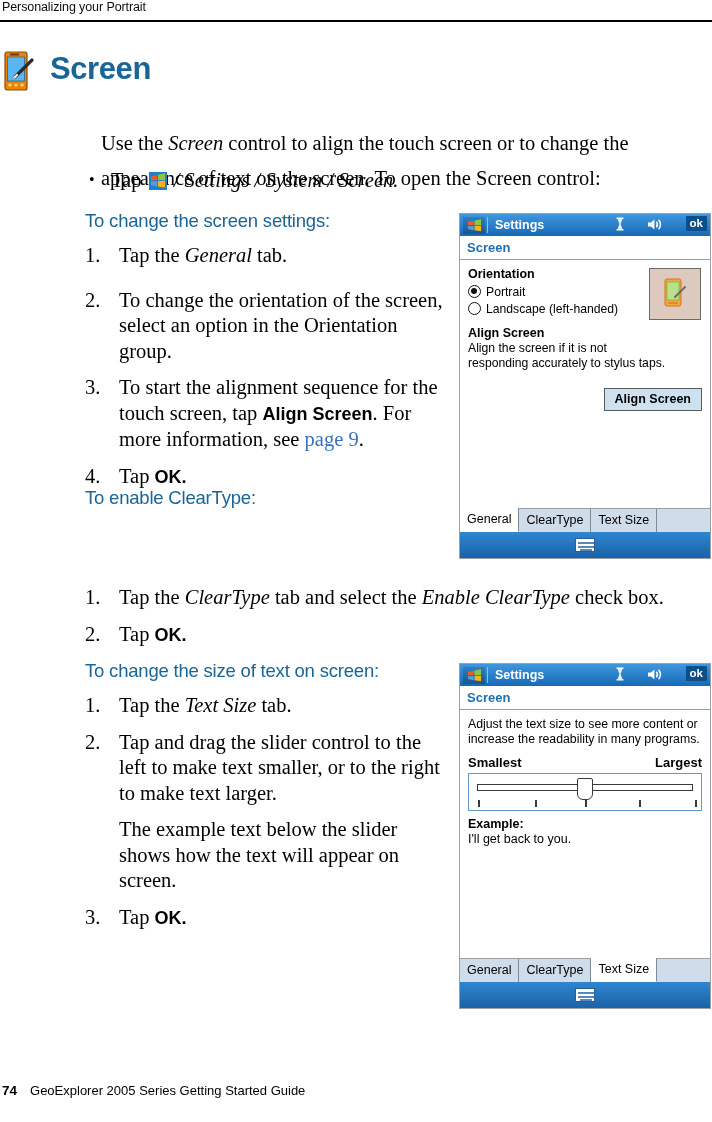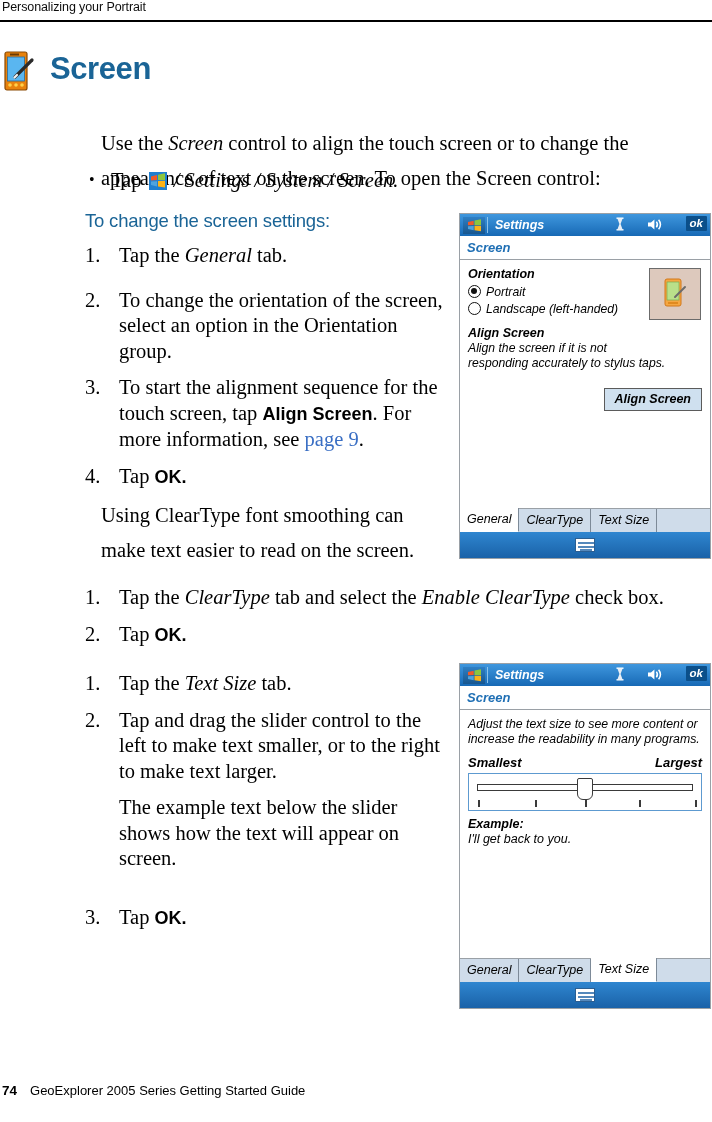--- a/index.html
+++ b/index.html
@@ -70,21 +70,21 @@
   ol.num li.nobullet:before { content:""; }
 
   .start-icon {
     display:inline-block; width:18px; height:18px; vertical-align:-3px;
     margin:0 2px; position:relative;
   }
 
   
   .pda {
     position:absolute; width:252px; border:1px solid #9aa0a6;
-    background:#fff; font-family:"Liberation Sans", sans-serif;font-style:italic;
+    background:#fff; font-family:"Liberation Sans", sans-serif;
   }
   .pda-titlebar {
     height:22px; background:linear-gradient(#3f97de,#1769b5);
     display:flex; align-items:center; position:relative;
   }
   .tb-start {
     width:22px; height:17px; margin-left:3px; position:relative;
     background:linear-gradient(#2f7fc4,#17568f);
     display:flex; align-items:center; justify-content:center;
   }
@@ -242,35 +242,36 @@
       <li style="margin-bottom:11px;">
         <span>To start the alignment sequence for the touch screen, tap </span><b class="bold-sans">Align Screen</b><span>. For more information, see </span><span class="link">page 9</span><span>.</span>
       </li>
       <li>
         <span>Tap </span><b class="bold-sans">OK.</b>
       </li>
     </ol>
   </div>
 
   <div class="col" style="top:487px; width:360px;">
-    <p class="body" style="margin-top:11px;">Using ClearType font smoothing can make text easier to read on the screen.</p>
+    <div class="h3">To enable ClearType:</div>
   </div>
 
   <div class="col" style="top:585px; width:625px;">
     <ol class="num">
       <li style="margin-bottom:11px;">
         <span>Tap the </span><i>ClearType</i><span> tab and select the </span><i>Enable ClearType</i><span> check box.</span>
       </li>
       <li>
         <span>Tap </span><b class="bold-sans">OK.</b>
       </li>
     </ol>
   </div>
 
   <div class="col" style="top:660px; width:365px;">
+    <div class="h3">To change the size of text on screen:</div>
     <ol class="num" style="margin-top:11px;">
       <li style="margin-bottom:11px;">
         <span>Tap the </span><i>Text Size</i><span> tab.</span>
       </li>
       <li style="margin-bottom:11px;">
         <span>Tap and drag the slider control to the left to make text smaller, or to the right to make text larger.</span>
       </li>
       <li class="nobullet" style="margin-bottom:11px;">
         <span>The example text below the slider shows how the text will appear on screen.</span>
       </li>

